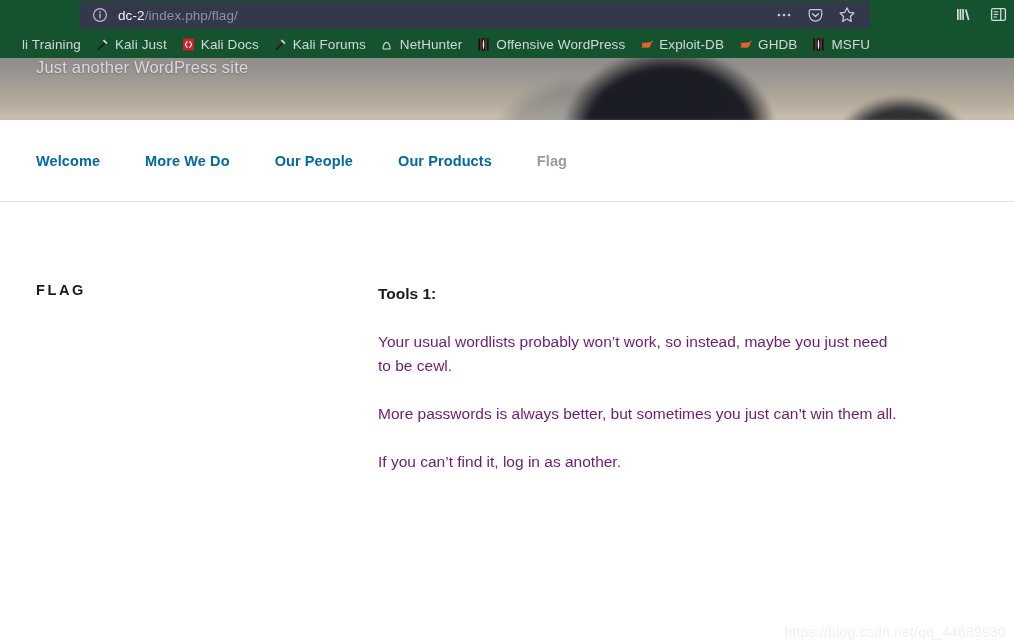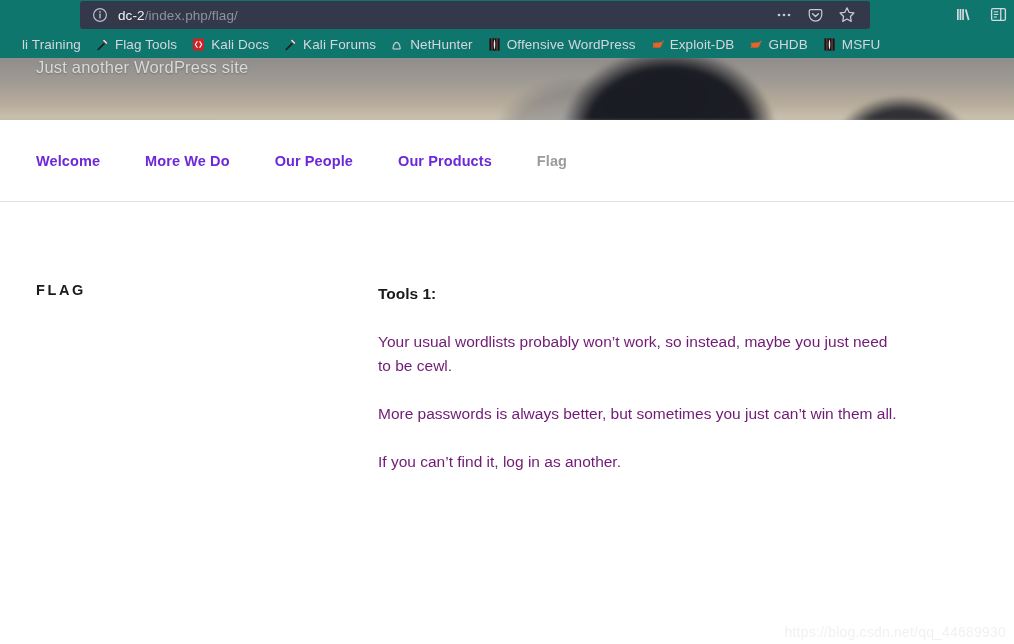--- a/index.html
+++ b/index.html
@@ -11,21 +11,21 @@
     font-family: "Liberation Sans", sans-serif;
     background: #ffffff;
   }
 
   
   .browser-chrome {
     position: absolute;
     top: 0; left: 0;
     width: 1014px;
     height: 58px;
-    background: #0f766e;
+    background: #14532d;
   }
 
   .nav-toolbar {
     position: absolute;
     top: 0; left: 0;
     width: 1014px;
     height: 30px;
   }
 
   .urlbar {
@@ -162,21 +162,21 @@
     height: 82px;
     background: #ffffff;
     border-bottom: 1px solid #e3e3e3;
     display: flex;
     align-items: center;
     padding-left: 36px;
   }
   .nav-item {
     font-size: 14.5px;
     font-weight: bold;
-    color: #6d28d9;
+    color: #0369a1;
     letter-spacing: 0.1px;
     margin-right: 45px;
     text-decoration: none;
   }
   .nav-item.current {
     color: #9b9b9b;
   }
 
   
   .content {
@@ -291,21 +291,21 @@
       <span class="bookmark-label">li Training</span>
     </div>
 
     <div class="bookmark-item">
       <span class="bm-icon">
         <svg width="15" height="15" viewBox="0 0 15 15">
           <path d="M2.2 12.4l6.6-6.6 1.2 1.2-6.6 6.6z" fill="#1c1c1c"></path>
           <path d="M9.1 2.1l3.8 3.8-1.6 1.6-3.8-3.8z" fill="#d8d8d8" stroke="#1c1c1c" stroke-width="0.5"></path>
         </svg>
       </span>
-      <span class="bookmark-label">Flag Tools</span>
+      <span class="bookmark-label">Kali Just</span>
     </div>
 
     <div class="bookmark-item">
       <span class="bm-icon">
         <svg width="15" height="15" viewBox="0 0 15 15">
           <rect x="2" y="1.6" width="11" height="11.8" rx="1" fill="#cc2229"></rect>
           <path d="M6.2 4.6L4.3 7.5l1.9 2.9M8.8 4.6l1.9 2.9-1.9 2.9" fill="none" stroke="#ffffff" stroke-width="1.1" stroke-linecap="round" stroke-linejoin="round"></path>
         </svg>
       </span>
       <span class="bookmark-label">Kali Docs</span>

